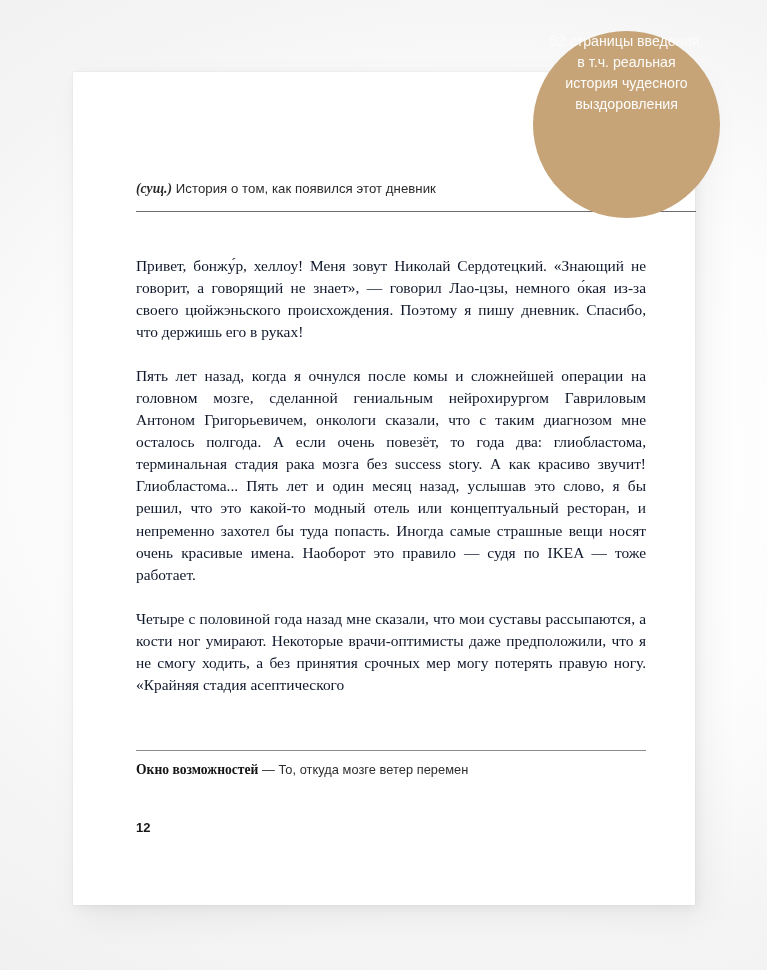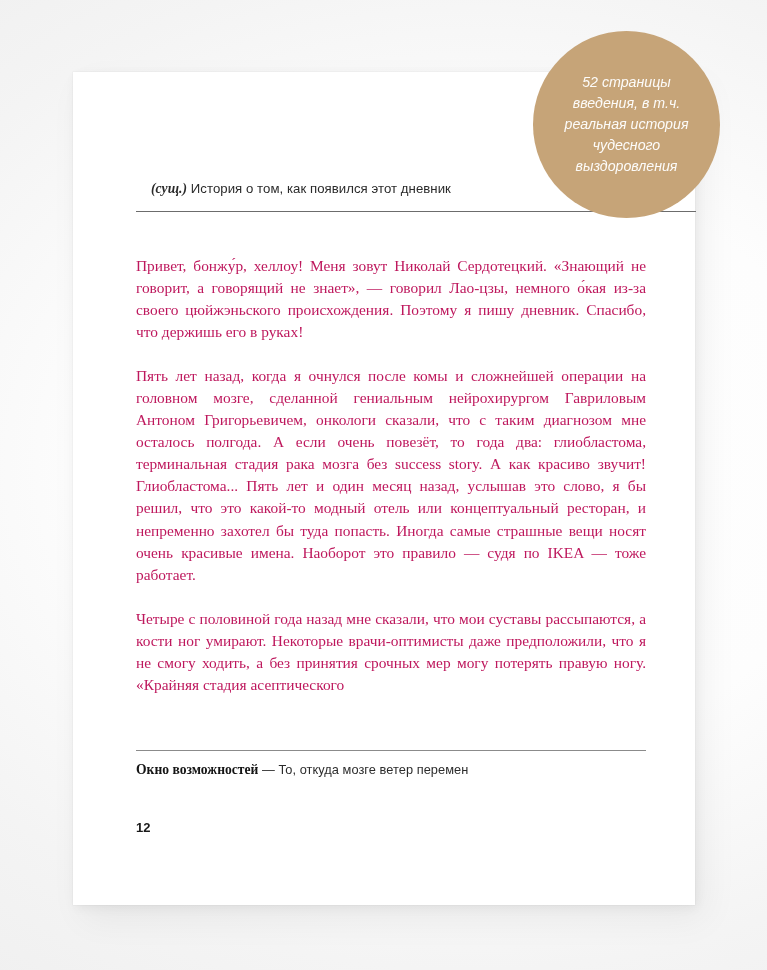--- a/index.html
+++ b/index.html
@@ -55,21 +55,21 @@
     font-weight: 700;
     font-size: 43px;
     line-height: 1.05;
     letter-spacing: -0.2px;
     color: #191919;
     white-space: nowrap;
   }
 
   .subtitle {
     position: absolute;
-    left: 16px;
+    left: 1px;
     top: 108px;
     font-family: "Liberation Sans", sans-serif;
     font-size: 13.2px;
     line-height: 1.3;
     color: #2a2a2a;
     white-space: nowrap;
     letter-spacing: 0.05px;
   }
   .subtitle .pos {
     font-family: "Liberation Serif", "DejaVu Serif", serif;
@@ -91,21 +91,21 @@
   .body-copy {
     position: absolute;
     left: 1px;
     top: 183px;
     width: 510px;
   }
   .para {
     font-family: "Liberation Serif", "DejaVu Serif", serif;
     font-size: 15.4px;
     line-height: 22.05px;
-    color: #be185d;
+    color: #0f172a;
     text-align: justify;
     text-justify: inter-word;
     margin: 0 0 22px 0;
     hyphens: manual;
   }
   .para:last-child { margin-bottom: 16px; }
 
   
   .footer-rule {
     position: absolute;
@@ -141,26 +141,25 @@
     font-weight: 700;
     font-size: 13px;
     color: #1a1a1a;
   }
 
   
   .badge {
     position: absolute;
     border-radius: 50%;
     display: flex;
-    align-items: center;
+    align-items: flex-start;
     justify-content: center;
     text-align: center;
     color: #fdfcfa;
     font-family: "Liberation Sans", sans-serif;
-    font-style: italic;
   }
   .badge-top {
     left: 533px;
     top: 31px;
     width: 187px;
     height: 187px;
     background: #c6a478;
     font-size: 14.2px;
     line-height: 21px;
   }

